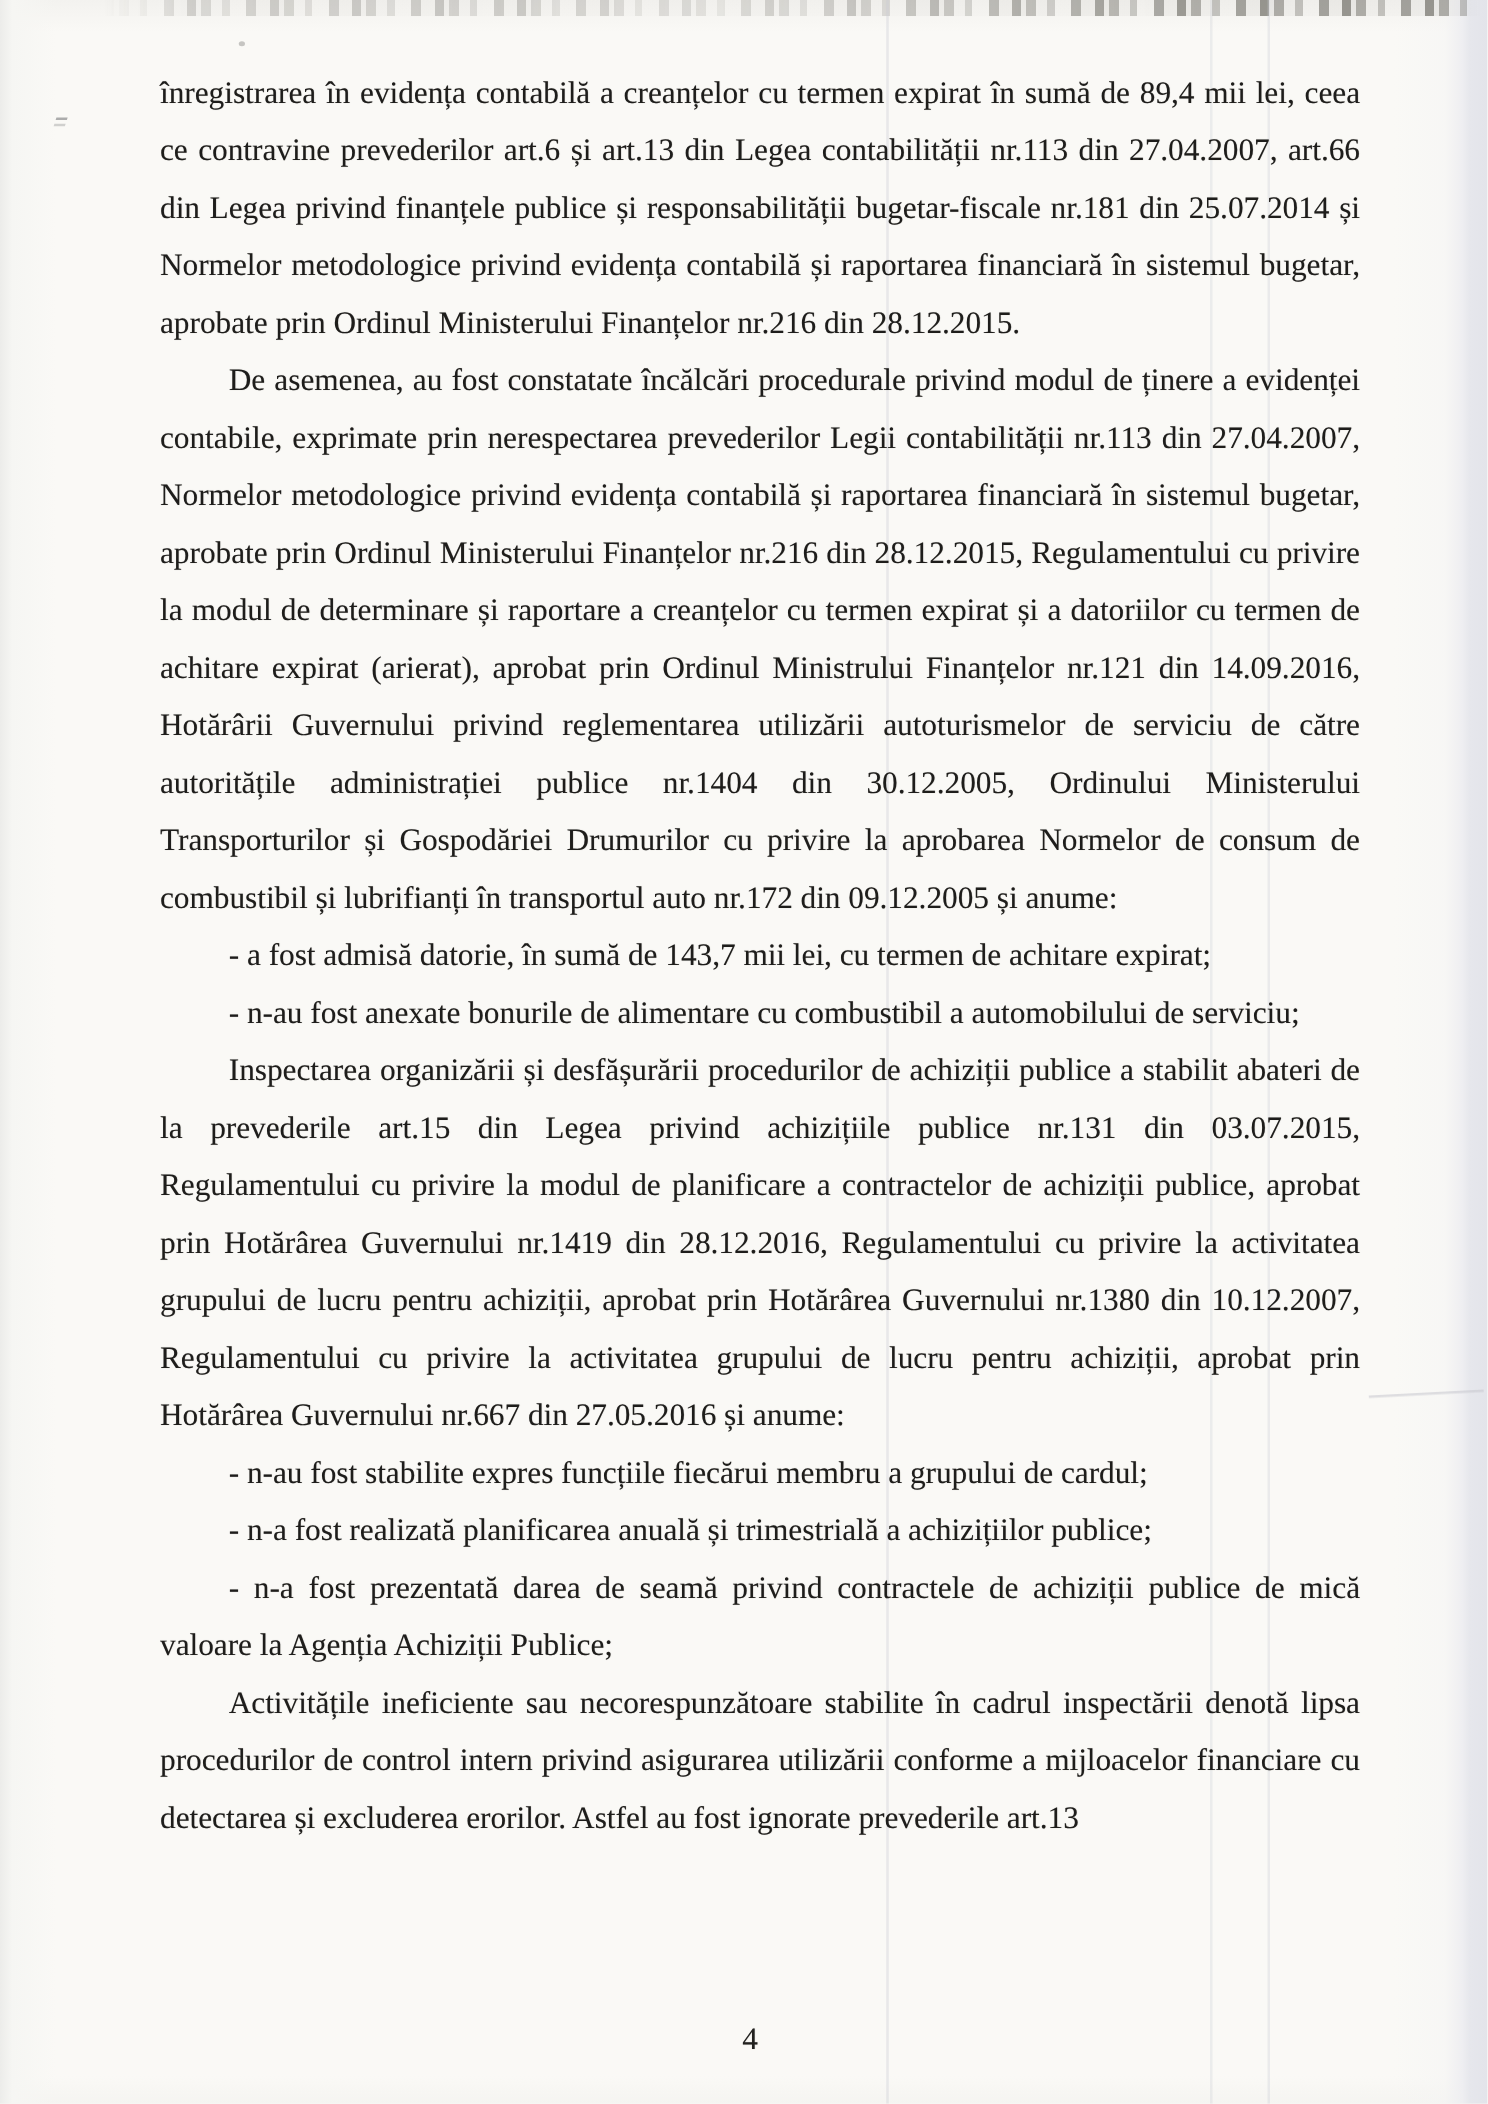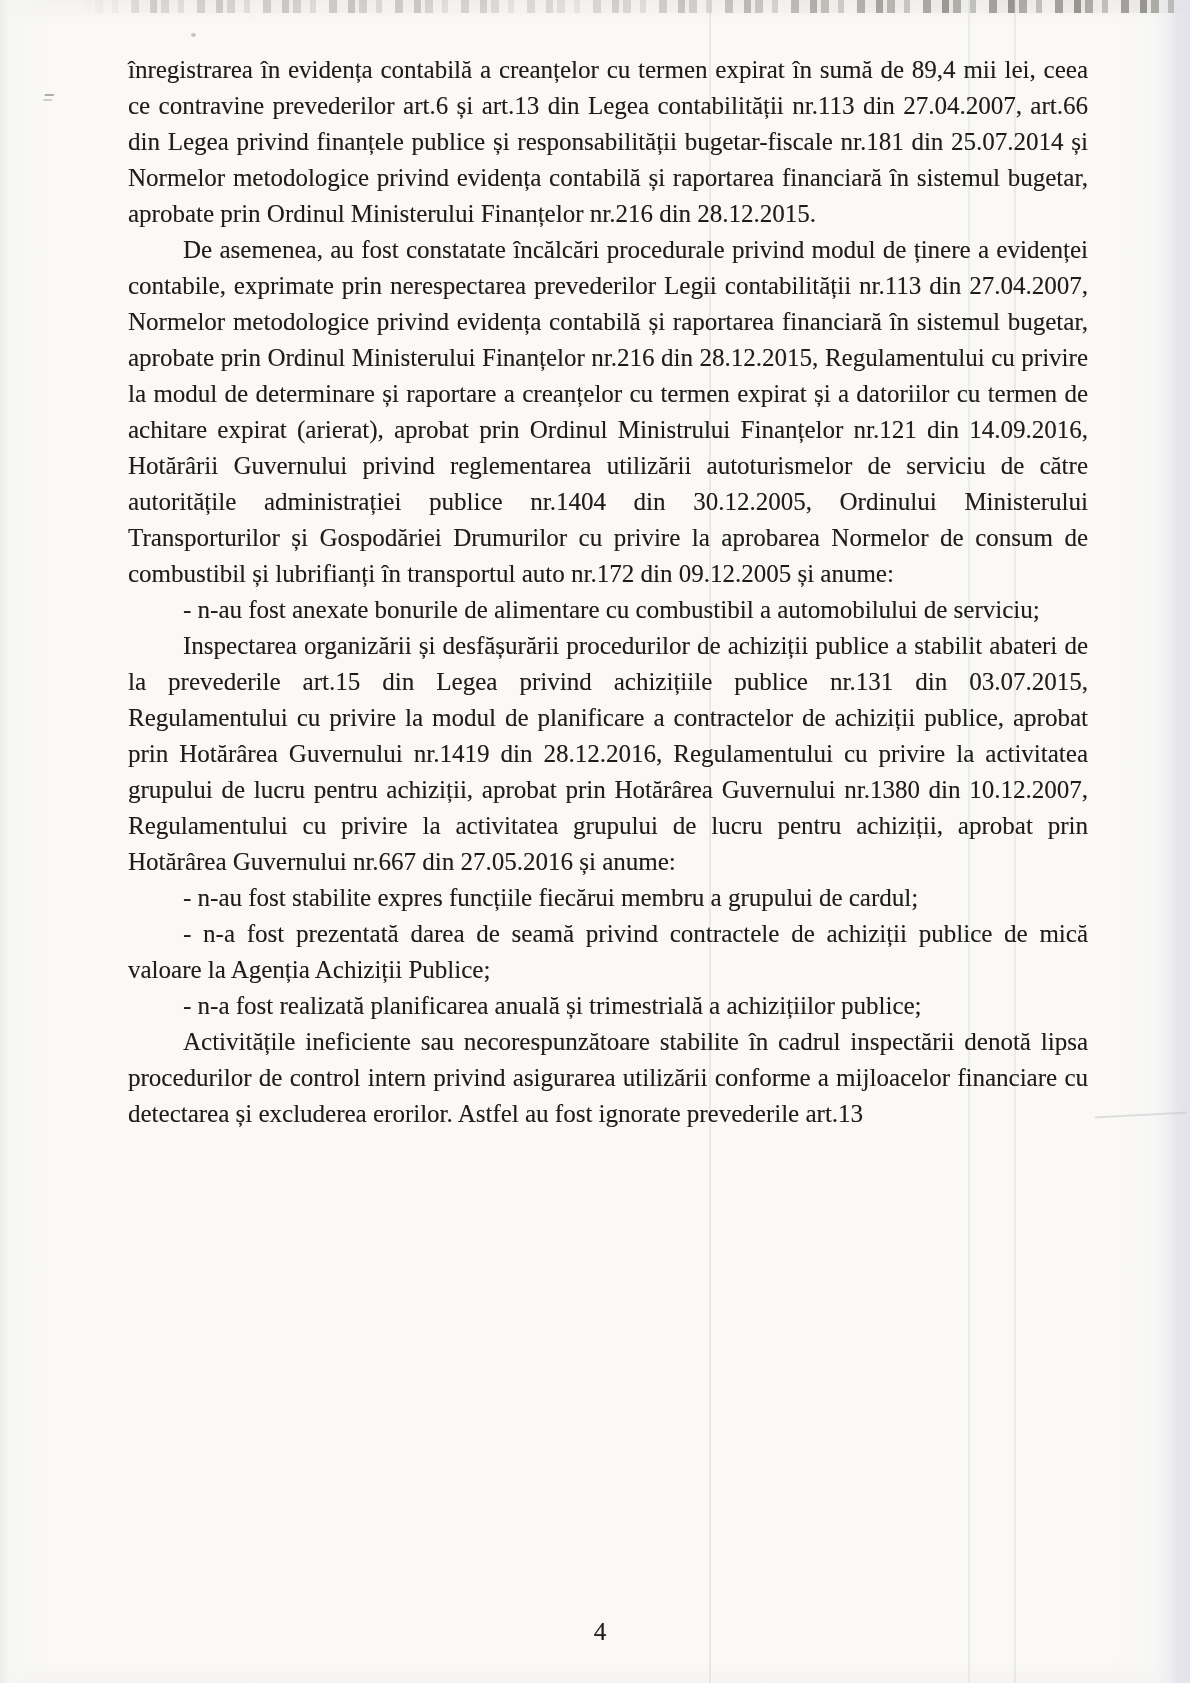--- a/index.html
+++ b/index.html
@@ -50,21 +50,21 @@
     border-top: 2px solid rgba(110,110,112,.55);
     border-bottom: 2px solid rgba(130,130,132,.35);
     transform: skewX(-18deg);
   }
   .speck-b {
     position: absolute; left: 191px; top: 33px; width: 5px; height: 4px;
     background: rgba(120,120,118,.40); border-radius: 50%;
   }
   .doc-text {
     position: absolute; left: 128px; top: 52px; width: 960px;
-    font-size: 25px; line-height: 36px; color: #1e1d1b;
+    font-size: 25px; line-height: 46px; color: #1e1d1b;
     text-align: justify;
     text-shadow: .2px .2px .6px rgba(45,42,38,.38);
   }
   p.block { margin: 0; padding: 0; }
   p.paragraph, p.bullet { text-indent: 55px; }
   p.continuation { text-indent: 0; }
   .page-number {
     position: absolute; left: 120px; top: 1618px; width: 960px;
     text-align: center; font-size: 25px; color: #22211f;
     text-shadow: .2px .2px .6px rgba(45,42,38,.38);
@@ -78,22 +78,23 @@
   <div class="fold-line fold-a"></div>
   <div class="fold-line fold-b"></div>
   <div class="fold-line fold-c"></div>
   <div class="crease"></div>
   <div class="speck"></div>
   <div class="speck-b"></div>
 
   <div class="doc-text">
       <p class="block continuation">înregistrarea în evidența contabilă a creanțelor cu termen expirat în sumă de 89,4 mii lei, ceea ce contravine prevederilor art.6 și art.13 din Legea contabilității nr.113 din 27.04.2007, art.66 din Legea privind finanțele publice și responsabilității bugetar-fiscale nr.181 din 25.07.2014 și Normelor metodologice privind evidența contabilă și raportarea financiară în sistemul bugetar, aprobate prin Ordinul Ministerului Finanțelor nr.216 din 28.12.2015.</p>
       <p class="block paragraph">De asemenea, au fost constatate încălcări procedurale privind modul de ținere a evidenței contabile, exprimate prin nerespectarea prevederilor Legii contabilității nr.113 din 27.04.2007, Normelor metodologice privind evidența contabilă și raportarea financiară în sistemul bugetar, aprobate prin Ordinul Ministerului Finanțelor nr.216 din 28.12.2015, Regulamentului cu privire la modul de determinare și raportare a creanțelor cu termen expirat și a datoriilor cu termen de achitare expirat (arierat), aprobat prin Ordinul Ministrului Finanțelor nr.121 din 14.09.2016, Hotărârii Guvernului privind reglementarea utilizării autoturismelor de serviciu de către autoritățile administrației publice nr.1404 din 30.12.2005, Ordinului Ministerului Transporturilor și Gospodăriei Drumurilor cu privire la aprobarea Normelor de consum de combustibil și lubrifianți în transportul auto nr.172 din 09.12.2005 și anume:</p>
+      <p class="block bullet">- a fost admisă datorie, în sumă de 143,7 mii lei, cu termen de achitare expirat;</p>
       <p class="block bullet">- n-au fost anexate bonurile de alimentare cu combustibil a automobilului de serviciu;</p>
       <p class="block paragraph">Inspectarea organizării și desfășurării procedurilor de achiziții publice a stabilit abateri de la prevederile art.15 din Legea privind achizițiile publice nr.131 din 03.07.2015, Regulamentului cu privire la modul de planificare a contractelor de achiziții publice, aprobat prin Hotărârea Guvernului nr.1419 din 28.12.2016, Regulamentului cu privire la activitatea grupului de lucru pentru achiziții, aprobat prin Hotărârea Guvernului nr.1380 din 10.12.2007, Regulamentului cu privire la activitatea grupului de lucru pentru achiziții, aprobat prin Hotărârea Guvernului nr.667 din 27.05.2016 și anume:</p>
       <p class="block bullet">- n-au fost stabilite expres funcțiile fiecărui membru a grupului de cardul;</p>
+      <p class="block bullet">- n-a fost realizată planificarea anuală și trimestrială a achizițiilor publice;</p>
       <p class="block bullet">- n-a fost prezentată darea de seamă privind contractele de achiziții publice de mică valoare la Agenția Achiziții Publice;</p>
-      <p class="block bullet">- n-a fost realizată planificarea anuală și trimestrială a achizițiilor publice;</p>
       <p class="block paragraph">Activitățile ineficiente sau necorespunzătoare stabilite în cadrul inspectării denotă lipsa procedurilor de control intern privind asigurarea utilizării conforme a mijloacelor financiare cu detectarea și excluderea erorilor. Astfel au fost ignorate prevederile art.13</p>
     </div>
 
   <div class="page-number">4</div>
 </div>
 
 </body></html>

